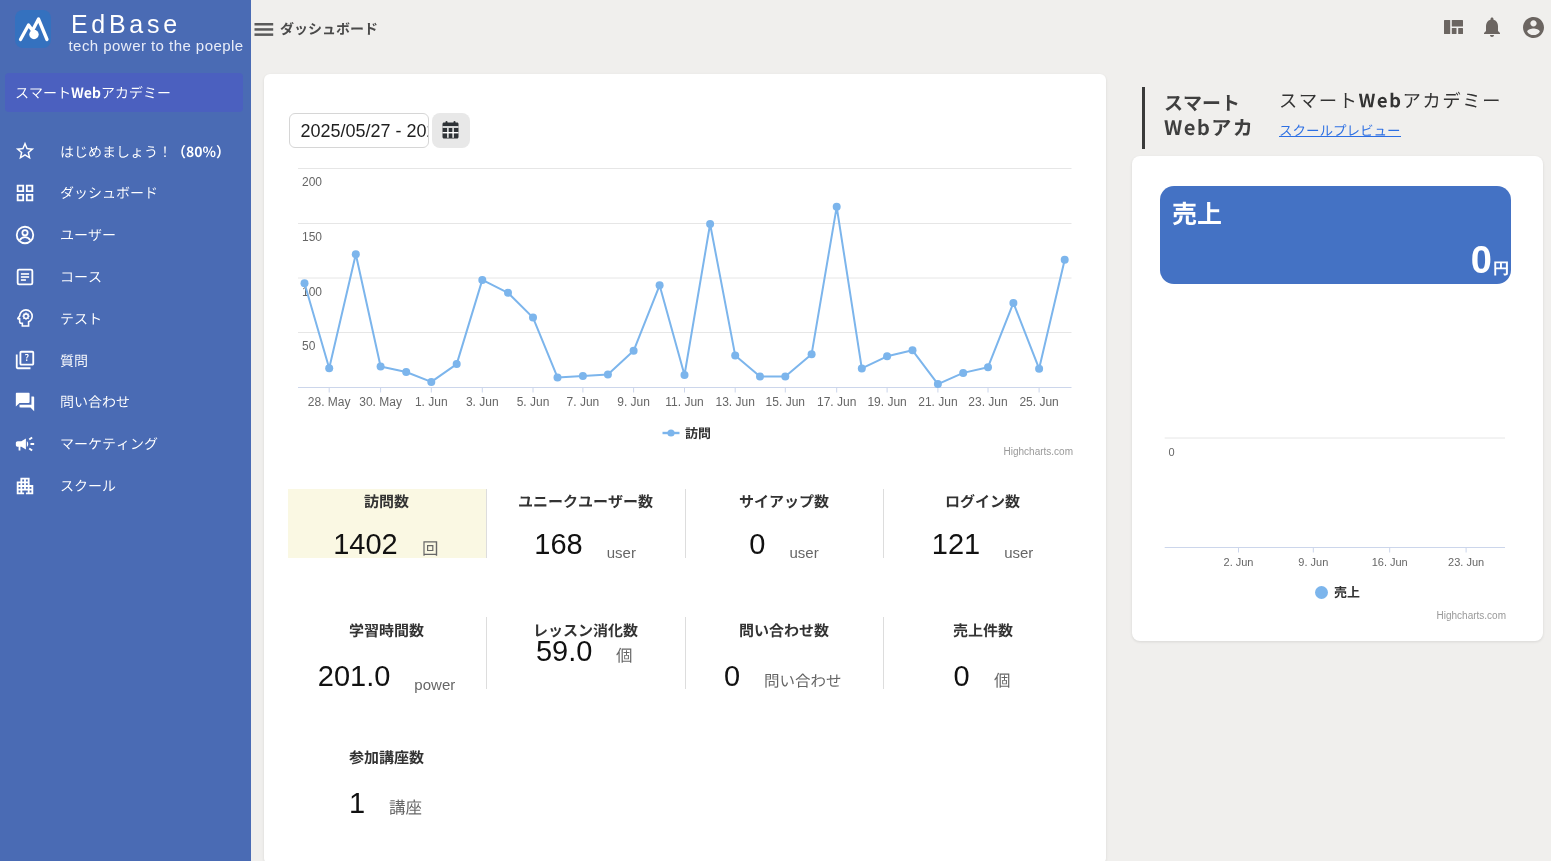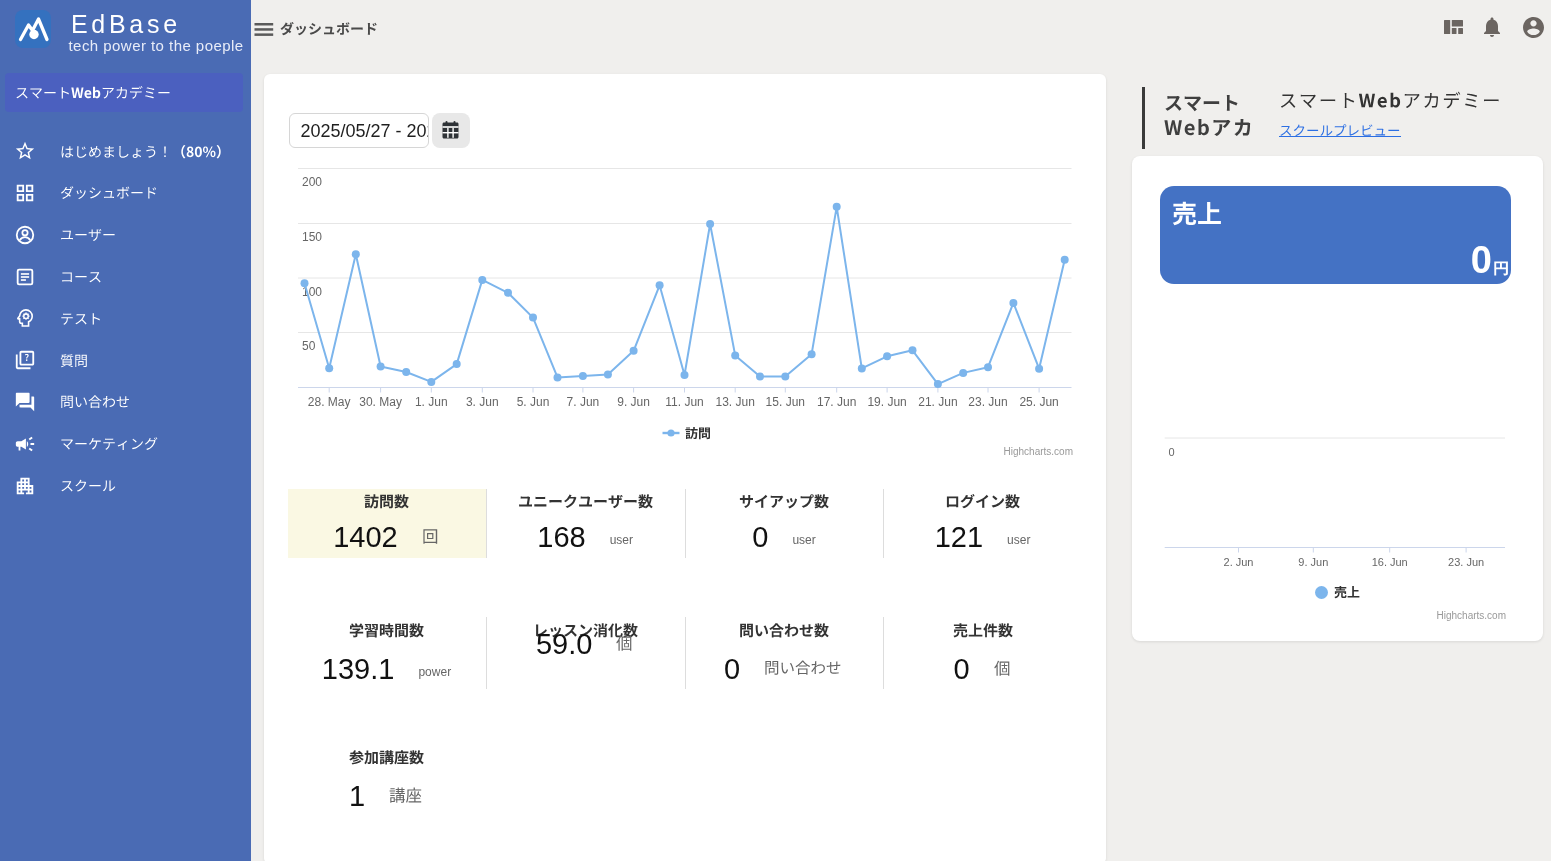--- a/index.html
+++ b/index.html
@@ -1,20 +1,20 @@
 <!DOCTYPE html>
 <html><head><meta charset="utf-8"><style>
 * { margin:0; padding:0; box-sizing:border-box; }
 html,body { width:1551px; height:861px; font-family:"Liberation Sans",sans-serif; background:#f0efed; position:relative; overflow:hidden; }
 .abs { position:absolute; }
 svg.jp { position:absolute; overflow:visible; }
 svg.jpi { overflow:visible; }
-.numrow { position:absolute; display:flex; align-items:flex-start; justify-content:center; gap:24px; }
+.numrow { position:absolute; display:flex; align-items:flex-end; justify-content:center; gap:24px; }
 .num { font-size:29px; color:#111; }
-.unit { font-size:12px; color:#666; margin-top:12px; }
+.unit { font-size:15px; color:#666; margin-top:12px; }
 .card { position:absolute; background:#fff; box-shadow:0 1px 3px rgba(0,0,0,.1); }
 </style></head>
 <body>
 <div class="abs" style="left:0;top:0;width:251px;height:861px;background:#4a6bb4"></div>
 
 <div class="abs" style="left:15px;top:10px;width:36px;height:38px;border-radius:8px;background:#3471bf"></div>
 <svg class="abs" style="left:15px;top:10px" width="36" height="38" viewBox="0 0 36 38">
 <path d="M5.5 29.5 L13.5 15 L17.5 20.5 L23.5 9 L32 29.5" fill="none" stroke="#fff" stroke-width="3.3" stroke-linejoin="round" stroke-linecap="round"></path>
 <circle cx="19" cy="24.5" r="4.7" fill="#fff"></circle>
 </svg>
@@ -244,21 +244,21 @@
   </svg>
 <div class="numrow" style="left:883.2px;top:521px;width:198.79999999999995px;height:40px">
     <span class="num">121</span>
     <span class="unit">user</span>
   </div>
 <div class="abs" style="left:485.5px;top:617px;width:1px;height:72px;background:#ddd"></div>
 <svg class="jp" style="left:349.0px;top:620.7px" width="77" height="21" viewBox="0 -15.0 77 21">
     <path d="M3.5 -7.6H10.4V-6.1H3.5ZM0.8 -4.2H14.2V-2.6H0.8ZM6.6 -5.2H8.4V-0.6Q8.4 0.1 8.2 0.5Q8.0 0.9 7.5 1.1Q7.0 1.3 6.2 1.3Q5.5 1.4 4.6 1.4Q4.5 1.0 4.3 0.5Q4.0 -0.0 3.8 -0.4Q4.3 -0.4 4.8 -0.4Q5.3 -0.3 5.7 -0.3Q6.1 -0.3 6.2 -0.4Q6.4 -0.4 6.5 -0.4Q6.6 -0.5 6.6 -0.6ZM9.8 -7.6H10.3L10.7 -7.7L11.8 -6.8Q11.3 -6.3 10.6 -5.7Q10.0 -5.2 9.3 -4.7Q8.5 -4.2 7.8 -3.8Q7.6 -4.1 7.3 -4.4Q7.1 -4.7 6.9 -4.9Q7.4 -5.2 8.0 -5.6Q8.6 -6.0 9.1 -6.5Q9.6 -6.9 9.8 -7.3ZM1.0 -10.4H14.1V-6.7H12.3V-8.8H2.7V-6.7H1.0ZM11.4 -12.6 13.3 -12.1Q12.8 -11.3 12.3 -10.6Q11.7 -9.9 11.3 -9.4L9.8 -9.9Q10.1 -10.3 10.4 -10.8Q10.7 -11.2 10.9 -11.7Q11.2 -12.2 11.4 -12.6ZM2.0 -11.9 3.5 -12.6Q3.9 -12.2 4.3 -11.6Q4.7 -11.1 4.9 -10.6L3.3 -9.9Q3.1 -10.3 2.8 -10.9Q2.4 -11.4 2.0 -11.9ZM5.8 -12.2 7.4 -12.8Q7.7 -12.3 8.1 -11.7Q8.4 -11.1 8.6 -10.7L6.9 -10.0Q6.7 -10.4 6.4 -11.1Q6.1 -11.7 5.8 -12.2Z M17.6 -5.0H27.7V1.4H25.8V-3.6H19.3V1.4H17.6ZM18.5 -2.8H26.3V-1.4H18.5ZM18.6 -0.5H26.3V0.8H18.6ZM21.5 -6.3 23.5 -6.1Q23.2 -5.5 22.9 -5.0Q22.6 -4.4 22.3 -4.1L20.8 -4.4Q21.0 -4.8 21.2 -5.4Q21.4 -5.9 21.5 -6.3ZM15.9 -12.1H20.8V-10.7H15.9ZM20.4 -12.1H22.0V-7.1Q22.0 -6.6 21.9 -6.3Q21.7 -6.0 21.4 -5.8Q21.0 -5.7 20.5 -5.7Q20.0 -5.6 19.3 -5.6Q19.3 -5.9 19.1 -6.3Q19.0 -6.6 18.9 -6.9Q19.3 -6.9 19.6 -6.9Q20.0 -6.9 20.1 -6.9Q20.3 -6.9 20.3 -6.9Q20.4 -7.0 20.4 -7.1ZM22.8 -12.1H28.0V-10.7H22.8ZM27.1 -12.1H28.8V-7.1Q28.8 -6.6 28.7 -6.3Q28.5 -6.0 28.1 -5.8Q27.8 -5.7 27.2 -5.6Q26.7 -5.6 25.9 -5.6Q25.9 -5.9 25.7 -6.3Q25.6 -6.7 25.4 -7.0Q25.9 -6.9 26.3 -6.9Q26.7 -6.9 26.9 -6.9Q27.0 -6.9 27.1 -7.0Q27.1 -7.0 27.1 -7.2ZM22.3 -7.7Q23.2 -7.9 24.2 -8.3Q25.3 -8.6 26.5 -9.0L26.8 -7.7Q25.8 -7.4 24.8 -7.0Q23.8 -6.6 22.9 -6.3ZM23.0 -9.8 23.9 -10.9Q24.4 -10.6 25.0 -10.3Q25.6 -9.9 25.9 -9.6L25.0 -8.4Q24.7 -8.8 24.1 -9.1Q23.6 -9.5 23.0 -9.8ZM15.5 -7.4Q16.3 -7.6 17.3 -8.0Q18.4 -8.3 19.4 -8.7L19.7 -7.4Q18.8 -7.0 17.9 -6.6Q17.0 -6.2 16.2 -5.9ZM16.3 -9.8 17.2 -10.8Q17.7 -10.6 18.2 -10.2Q18.8 -9.9 19.1 -9.6L18.2 -8.4Q17.9 -8.7 17.4 -9.1Q16.8 -9.5 16.3 -9.8Z M36.4 -11.1H44.1V-9.6H36.4ZM35.9 -8.3H44.5V-6.7H35.9ZM36.0 -5.4H44.4V-3.8H36.0ZM39.3 -12.8H41.1V-7.2H39.3ZM41.2 -6.8H43.0V-0.6Q43.0 0.1 42.8 0.5Q42.7 0.8 42.2 1.0Q41.8 1.2 41.2 1.3Q40.5 1.3 39.7 1.3Q39.6 1.0 39.5 0.5Q39.3 -0.0 39.1 -0.4Q39.7 -0.3 40.2 -0.3Q40.7 -0.3 40.9 -0.3Q41.1 -0.3 41.2 -0.4Q41.2 -0.4 41.2 -0.6ZM36.5 -2.8 38.0 -3.7Q38.3 -3.3 38.7 -2.9Q39.1 -2.4 39.4 -2.0Q39.7 -1.6 39.8 -1.2L38.3 -0.3Q38.1 -0.6 37.9 -1.1Q37.6 -1.5 37.2 -2.0Q36.9 -2.4 36.5 -2.8ZM31.8 -11.8H35.7V-1.6H31.8V-3.2H34.0V-10.2H31.8ZM31.9 -7.6H34.8V-6.0H31.9ZM30.9 -11.8H32.6V-0.2H30.9Z M50.4 -3.6H54.5V-2.3H50.4ZM50.3 -5.8H55.4V-0.1H50.3V-1.4H53.7V-4.5H50.3ZM49.6 -5.8H51.2V0.7H49.6ZM47.1 -10.1H50.8V-8.9H47.1ZM54.0 -10.1H57.8V-8.9H54.0ZM57.1 -12.2H58.9V-0.8Q58.9 -0.1 58.7 0.4Q58.6 0.8 58.1 1.0Q57.7 1.2 57.0 1.3Q56.3 1.3 55.4 1.3Q55.3 1.1 55.2 0.7Q55.1 0.4 55.0 0.1Q54.9 -0.3 54.8 -0.5Q55.2 -0.5 55.6 -0.5Q56.0 -0.5 56.3 -0.5Q56.6 -0.5 56.7 -0.5Q56.9 -0.5 57.0 -0.5Q57.1 -0.6 57.1 -0.8ZM47.2 -12.2H52.0V-6.7H47.2V-8.0H50.3V-10.9H47.2ZM58.1 -12.2V-10.9H54.7V-8.0H58.1V-6.7H53.0V-12.2ZM46.2 -12.2H48.0V1.3H46.2Z M60.4 -4.9H68.0V-3.5H60.4ZM60.6 -10.2H68.0V-8.8H60.6ZM63.1 -6.0 64.8 -5.6Q64.4 -4.9 64.0 -4.0Q63.6 -3.2 63.2 -2.4Q62.7 -1.7 62.4 -1.1L60.8 -1.5Q61.2 -2.1 61.6 -2.9Q62.0 -3.6 62.4 -4.5Q62.8 -5.3 63.1 -6.0ZM65.3 -3.9 66.9 -3.8Q66.7 -2.6 66.3 -1.7Q65.9 -0.9 65.2 -0.3Q64.5 0.3 63.6 0.7Q62.6 1.1 61.2 1.4Q61.2 1.0 60.9 0.6Q60.7 0.1 60.5 -0.1Q62.0 -0.3 63.0 -0.7Q63.9 -1.2 64.5 -1.9Q65.0 -2.7 65.3 -3.9ZM66.3 -12.6 67.9 -12.0Q67.5 -11.5 67.1 -11.0Q66.8 -10.5 66.5 -10.1L65.3 -10.7Q65.6 -11.0 65.9 -11.6Q66.2 -12.1 66.3 -12.6ZM63.5 -12.8H65.1V-5.8H63.5ZM61.0 -12.0 62.3 -12.5Q62.6 -12.1 62.8 -11.5Q63.1 -11.0 63.2 -10.6L61.8 -10.0Q61.7 -10.4 61.5 -11.0Q61.3 -11.5 61.0 -12.0ZM63.5 -9.5 64.7 -8.8Q64.3 -8.2 63.7 -7.6Q63.2 -7.0 62.5 -6.5Q61.9 -6.0 61.2 -5.6Q61.1 -5.9 60.8 -6.3Q60.6 -6.7 60.3 -6.9Q60.9 -7.2 61.5 -7.6Q62.1 -8.0 62.7 -8.5Q63.2 -9.0 63.5 -9.5ZM65.0 -9.1Q65.2 -9.0 65.6 -8.8Q65.9 -8.6 66.4 -8.3Q66.8 -8.1 67.1 -7.8Q67.5 -7.6 67.6 -7.5L66.7 -6.3Q66.5 -6.5 66.1 -6.8Q65.8 -7.0 65.4 -7.3Q65.1 -7.6 64.7 -7.9Q64.4 -8.2 64.1 -8.4ZM69.0 -10.0H74.5V-8.4H69.0ZM69.2 -12.8 71.0 -12.5Q70.8 -11.0 70.4 -9.5Q70.0 -8.1 69.5 -6.8Q69.0 -5.6 68.3 -4.7Q68.1 -4.9 67.9 -5.1Q67.6 -5.3 67.3 -5.6Q67.0 -5.8 66.8 -6.0Q67.5 -6.7 67.9 -7.8Q68.4 -8.9 68.7 -10.1Q69.0 -11.4 69.2 -12.8ZM71.9 -9.0 73.7 -8.8Q73.4 -6.3 72.7 -4.3Q72.1 -2.4 70.9 -1.0Q69.7 0.4 67.8 1.4Q67.7 1.2 67.5 0.9Q67.3 0.6 67.1 0.3Q66.9 -0.1 66.7 -0.2Q68.4 -1.0 69.5 -2.2Q70.6 -3.4 71.1 -5.1Q71.7 -6.8 71.9 -9.0ZM70.0 -8.7Q70.3 -6.8 70.9 -5.1Q71.5 -3.5 72.4 -2.2Q73.3 -1.0 74.7 -0.2Q74.5 -0.1 74.3 0.2Q74.0 0.5 73.8 0.8Q73.6 1.1 73.5 1.3Q72.0 0.4 71.0 -1.0Q70.0 -2.4 69.4 -4.3Q68.8 -6.2 68.4 -8.4ZM62.1 -1.5 63.1 -2.7Q64.0 -2.4 64.8 -2.0Q65.7 -1.5 66.5 -1.1Q67.2 -0.6 67.8 -0.2L66.5 1.1Q66.0 0.6 65.3 0.2Q64.6 -0.3 63.8 -0.7Q63.0 -1.2 62.1 -1.5Z" fill="#333"></path>
   </svg>
 <div class="numrow" style="left:287.5px;top:652.5px;width:198.0px;height:40px">
-    <span class="num">139.1</span>
+    <span class="num">201.0</span>
     <span class="unit">power</span>
   </div>
 <div class="abs" style="left:684.8px;top:617px;width:1px;height:72px;background:#ddd"></div>
 <svg class="jp" style="left:532.6px;top:620.7px" width="107" height="21" viewBox="0 -15.0 107 21">
     <path d="M2.9 -0.6Q3.1 -0.9 3.1 -1.1Q3.1 -1.3 3.1 -1.6Q3.1 -1.9 3.1 -2.4Q3.1 -3.0 3.1 -3.8Q3.1 -4.6 3.1 -5.4Q3.1 -6.3 3.1 -7.1Q3.1 -7.9 3.1 -8.6Q3.1 -9.3 3.1 -9.7Q3.1 -10.0 3.1 -10.3Q3.1 -10.6 3.0 -10.9Q3.0 -11.2 3.0 -11.4H5.3Q5.2 -11.0 5.2 -10.6Q5.2 -10.1 5.2 -9.7Q5.2 -9.3 5.2 -8.8Q5.2 -8.3 5.2 -7.6Q5.2 -7.0 5.2 -6.3Q5.2 -5.6 5.2 -4.9Q5.2 -4.3 5.2 -3.7Q5.2 -3.1 5.2 -2.6Q5.2 -2.2 5.2 -1.9Q6.1 -2.2 7.1 -2.6Q8.2 -3.1 9.2 -3.8Q10.3 -4.4 11.2 -5.2Q12.2 -6.0 12.9 -6.9L13.9 -5.2Q12.4 -3.3 10.1 -2.0Q7.9 -0.6 5.2 0.2Q5.1 0.3 4.8 0.4Q4.6 0.5 4.3 0.6Z M22.6 -8.9Q22.7 -8.7 22.9 -8.2Q23.0 -7.8 23.2 -7.3Q23.4 -6.8 23.6 -6.3Q23.7 -5.9 23.8 -5.6L22.0 -5.0Q21.9 -5.3 21.8 -5.7Q21.6 -6.1 21.5 -6.6Q21.3 -7.1 21.1 -7.6Q20.9 -8.0 20.8 -8.3ZM28.1 -7.8Q28.0 -7.5 27.9 -7.2Q27.8 -6.9 27.8 -6.7Q27.5 -5.6 27.0 -4.4Q26.5 -3.3 25.7 -2.3Q24.7 -1.0 23.3 -0.0Q22.0 0.9 20.7 1.4L19.1 -0.2Q19.9 -0.4 20.9 -0.9Q21.8 -1.3 22.6 -1.9Q23.5 -2.6 24.1 -3.4Q24.6 -4.0 25.0 -4.8Q25.4 -5.7 25.7 -6.6Q25.9 -7.6 26.0 -8.5ZM19.1 -8.1Q19.2 -7.8 19.4 -7.4Q19.6 -6.9 19.8 -6.4Q20.0 -5.9 20.2 -5.5Q20.4 -5.0 20.5 -4.7L18.7 -4.0Q18.6 -4.3 18.4 -4.8Q18.2 -5.3 18.0 -5.8Q17.8 -6.3 17.6 -6.8Q17.4 -7.2 17.3 -7.5Z M42.5 -10.2Q42.4 -10.0 42.2 -9.8Q42.1 -9.5 42.0 -9.2Q41.7 -8.5 41.2 -7.7Q40.8 -6.8 40.2 -5.9Q39.6 -5.0 39.0 -4.3Q38.1 -3.3 37.1 -2.4Q36.1 -1.5 35.0 -0.7Q33.9 0.1 32.7 0.6L31.1 -1.0Q32.3 -1.5 33.5 -2.2Q34.6 -2.9 35.6 -3.7Q36.6 -4.5 37.3 -5.3Q37.8 -5.9 38.2 -6.5Q38.7 -7.2 39.0 -7.8Q39.4 -8.4 39.5 -9.0Q39.4 -9.0 39.0 -9.0Q38.6 -9.0 38.1 -9.0Q37.6 -9.0 37.0 -9.0Q36.4 -9.0 35.9 -9.0Q35.4 -9.0 35.0 -9.0Q34.6 -9.0 34.4 -9.0Q34.1 -9.0 33.8 -8.9Q33.4 -8.9 33.1 -8.9Q32.8 -8.9 32.7 -8.9V-11.0Q32.9 -11.0 33.2 -11.0Q33.5 -10.9 33.9 -10.9Q34.2 -10.9 34.4 -10.9Q34.6 -10.9 35.1 -10.9Q35.5 -10.9 36.0 -10.9Q36.5 -10.9 37.1 -10.9Q37.7 -10.9 38.2 -10.9Q38.8 -10.9 39.2 -10.9Q39.6 -10.9 39.7 -10.9Q40.2 -10.9 40.6 -10.9Q41.1 -11.0 41.3 -11.1ZM39.2 -5.5Q39.7 -5.0 40.4 -4.4Q41.1 -3.8 41.7 -3.1Q42.3 -2.5 42.9 -1.9Q43.4 -1.3 43.8 -0.8L42.1 0.7Q41.6 -0.1 40.8 -0.9Q40.1 -1.8 39.3 -2.6Q38.6 -3.4 37.7 -4.1Z M48.6 -11.4Q49.0 -11.1 49.5 -10.7Q50.1 -10.3 50.6 -9.9Q51.2 -9.4 51.7 -9.0Q52.2 -8.6 52.5 -8.2L51.0 -6.7Q50.7 -7.0 50.2 -7.4Q49.7 -7.9 49.2 -8.3Q48.7 -8.8 48.1 -9.2Q47.6 -9.6 47.2 -9.9ZM46.7 -1.4Q47.9 -1.6 48.9 -1.9Q50.0 -2.2 50.9 -2.6Q51.8 -2.9 52.5 -3.4Q53.8 -4.1 54.8 -5.1Q55.9 -6.1 56.7 -7.1Q57.5 -8.2 58.0 -9.2L59.1 -7.1Q58.5 -6.1 57.7 -5.1Q56.9 -4.1 55.8 -3.2Q54.8 -2.3 53.6 -1.5Q52.8 -1.1 51.9 -0.7Q51.0 -0.3 50.0 0.1Q49.1 0.4 48.0 0.6Z M66.8 -5.8H72.8V-4.3H66.8ZM66.8 -3.1H72.8V-1.6H66.8ZM72.6 -12.4 74.4 -11.8Q74.0 -11.0 73.6 -10.2Q73.2 -9.5 72.9 -8.9L71.3 -9.5Q71.5 -9.9 71.8 -10.4Q72.0 -10.9 72.2 -11.4Q72.5 -11.9 72.6 -12.4ZM65.2 -11.6 66.7 -12.3Q67.0 -11.9 67.3 -11.4Q67.6 -10.9 67.8 -10.5Q68.0 -10.0 68.1 -9.6L66.5 -8.8Q66.4 -9.2 66.2 -9.7Q66.0 -10.2 65.7 -10.7Q65.4 -11.2 65.2 -11.6ZM65.6 -8.6H72.8V-6.9H67.4V1.3H65.6ZM71.9 -8.6H73.7V-0.6Q73.7 0.0 73.6 0.4Q73.4 0.8 73.0 1.0Q72.6 1.2 71.9 1.3Q71.3 1.3 70.5 1.3Q70.4 0.9 70.3 0.5Q70.1 -0.0 69.9 -0.4Q70.4 -0.4 71.0 -0.4Q71.5 -0.3 71.6 -0.4Q71.9 -0.4 71.9 -0.6ZM68.8 -12.8H70.6V-7.4H68.8ZM61.1 -11.4 62.2 -12.6Q62.6 -12.4 63.1 -12.1Q63.7 -11.8 64.1 -11.5Q64.6 -11.2 64.9 -10.9L63.7 -9.5Q63.5 -9.8 63.0 -10.1Q62.6 -10.5 62.1 -10.8Q61.6 -11.1 61.1 -11.4ZM60.4 -7.4 61.4 -8.6Q61.9 -8.4 62.4 -8.1Q63.0 -7.8 63.4 -7.5Q63.9 -7.2 64.2 -6.9L63.1 -5.5Q62.8 -5.8 62.4 -6.1Q61.9 -6.5 61.4 -6.8Q60.9 -7.1 60.4 -7.4ZM60.8 0.1Q61.2 -0.5 61.7 -1.2Q62.1 -2.0 62.6 -2.9Q63.0 -3.8 63.4 -4.7L64.8 -3.6Q64.4 -2.8 64.0 -2.0Q63.6 -1.1 63.2 -0.3Q62.8 0.5 62.4 1.3Z M82.2 -12.4H84.0V-1.5Q84.0 -1.1 84.0 -0.9Q84.1 -0.7 84.3 -0.6Q84.5 -0.5 84.8 -0.5Q85.0 -0.5 85.3 -0.5Q85.6 -0.5 85.9 -0.5Q86.3 -0.5 86.6 -0.5Q86.9 -0.5 87.0 -0.5Q87.4 -0.5 87.6 -0.7Q87.8 -0.9 87.8 -1.5Q87.9 -2.1 88.0 -3.1Q88.3 -2.9 88.8 -2.7Q89.3 -2.5 89.7 -2.4Q89.6 -1.1 89.3 -0.3Q89.1 0.5 88.6 0.8Q88.1 1.2 87.2 1.2Q87.1 1.2 86.8 1.2Q86.5 1.2 86.2 1.2Q85.9 1.2 85.6 1.2Q85.2 1.2 85.0 1.2Q84.7 1.2 84.6 1.2Q83.7 1.2 83.1 0.9Q82.6 0.7 82.4 0.1Q82.2 -0.5 82.2 -1.6ZM87.8 -9.8 89.1 -8.3Q88.3 -7.7 87.3 -7.1Q86.3 -6.5 85.3 -6.0Q84.3 -5.5 83.3 -5.0Q83.2 -5.4 83.0 -5.8Q82.8 -6.2 82.6 -6.5Q83.5 -6.9 84.5 -7.5Q85.4 -8.1 86.3 -8.7Q87.1 -9.3 87.8 -9.8ZM79.3 -12.5 81.0 -12.0Q80.5 -10.6 79.7 -9.3Q78.9 -8.0 78.0 -6.8Q77.1 -5.6 76.2 -4.8Q76.1 -5.0 75.9 -5.4Q75.7 -5.7 75.5 -6.1Q75.3 -6.5 75.1 -6.7Q76.0 -7.4 76.7 -8.3Q77.5 -9.2 78.1 -10.3Q78.8 -11.4 79.3 -12.5ZM77.7 -8.3 79.5 -10.1 79.5 -10.1V1.3H77.7Z M90.4 -4.9H98.0V-3.5H90.4ZM90.6 -10.2H98.0V-8.8H90.6ZM93.1 -6.0 94.8 -5.6Q94.4 -4.9 94.0 -4.0Q93.6 -3.2 93.2 -2.4Q92.7 -1.7 92.4 -1.1L90.8 -1.5Q91.2 -2.1 91.6 -2.9Q92.0 -3.6 92.4 -4.5Q92.8 -5.3 93.1 -6.0ZM95.3 -3.9 96.9 -3.8Q96.7 -2.6 96.3 -1.7Q95.9 -0.9 95.2 -0.3Q94.5 0.3 93.6 0.7Q92.6 1.1 91.2 1.4Q91.2 1.0 90.9 0.6Q90.7 0.1 90.5 -0.1Q92.0 -0.3 93.0 -0.7Q93.9 -1.2 94.5 -1.9Q95.0 -2.7 95.3 -3.9ZM96.3 -12.6 97.9 -12.0Q97.5 -11.5 97.1 -11.0Q96.8 -10.5 96.5 -10.1L95.3 -10.7Q95.6 -11.0 95.9 -11.6Q96.2 -12.1 96.3 -12.6ZM93.5 -12.8H95.1V-5.8H93.5ZM91.0 -12.0 92.3 -12.5Q92.6 -12.1 92.8 -11.5Q93.1 -11.0 93.2 -10.6L91.8 -10.0Q91.7 -10.4 91.5 -11.0Q91.3 -11.5 91.0 -12.0ZM93.5 -9.5 94.7 -8.8Q94.3 -8.2 93.7 -7.6Q93.2 -7.0 92.5 -6.5Q91.9 -6.0 91.2 -5.6Q91.1 -5.9 90.8 -6.3Q90.6 -6.7 90.3 -6.9Q90.9 -7.2 91.5 -7.6Q92.1 -8.0 92.7 -8.5Q93.2 -9.0 93.5 -9.5ZM95.0 -9.1Q95.2 -9.0 95.6 -8.8Q95.9 -8.6 96.4 -8.3Q96.8 -8.1 97.1 -7.8Q97.5 -7.6 97.6 -7.5L96.7 -6.3Q96.5 -6.5 96.1 -6.8Q95.8 -7.0 95.4 -7.3Q95.1 -7.6 94.7 -7.9Q94.4 -8.2 94.1 -8.4ZM99.0 -10.0H104.5V-8.4H99.0ZM99.2 -12.8 101.0 -12.5Q100.8 -11.0 100.4 -9.5Q100.0 -8.1 99.5 -6.8Q99.0 -5.6 98.3 -4.7Q98.1 -4.9 97.9 -5.1Q97.6 -5.3 97.3 -5.6Q97.0 -5.8 96.8 -6.0Q97.5 -6.7 97.9 -7.8Q98.4 -8.9 98.7 -10.1Q99.0 -11.4 99.2 -12.8ZM101.9 -9.0 103.7 -8.8Q103.4 -6.3 102.7 -4.3Q102.1 -2.4 100.9 -1.0Q99.7 0.4 97.8 1.4Q97.7 1.2 97.5 0.9Q97.3 0.6 97.1 0.3Q96.9 -0.1 96.7 -0.2Q98.4 -1.0 99.5 -2.2Q100.6 -3.4 101.1 -5.1Q101.7 -6.8 101.9 -9.0ZM100.0 -8.7Q100.3 -6.8 100.9 -5.1Q101.5 -3.5 102.4 -2.2Q103.3 -1.0 104.7 -0.2Q104.5 -0.1 104.3 0.2Q104.0 0.5 103.8 0.8Q103.6 1.1 103.5 1.3Q102.0 0.4 101.0 -1.0Q100.0 -2.4 99.4 -4.3Q98.8 -6.2 98.4 -8.4ZM92.1 -1.5 93.1 -2.7Q94.0 -2.4 94.8 -2.0Q95.7 -1.5 96.5 -1.1Q97.2 -0.6 97.8 -0.2L96.5 1.1Q96.0 0.6 95.3 0.2Q94.6 -0.3 93.8 -0.7Q93.0 -1.2 92.1 -1.5Z" fill="#333"></path>
   </svg>
 <div class="numrow" style="left:485.5px;top:628px;width:199.29999999999995px;height:40px">
     <span class="num">59.0</span>
     <svg class="jpi" width="18" height="23" viewBox="0 -16.5 18 23" style="margin-top:5px">
       <path d="M5.6 -12.9H15.3V1.2H14.1V-11.8H6.8V1.3H5.6ZM7.5 -9.4H13.5V-8.4H7.5ZM6.3 -0.8H14.8V0.3H6.3ZM10.0 -11.2H11.0V-6.0H10.0ZM9.1 -5.7V-3.1H11.9V-5.7ZM8.2 -6.6H12.9V-2.2H8.2ZM3.9 -13.8 5.1 -13.4Q4.6 -12.0 3.9 -10.7Q3.3 -9.3 2.5 -8.1Q1.8 -6.9 0.9 -5.9Q0.9 -6.0 0.8 -6.3Q0.7 -6.5 0.5 -6.8Q0.4 -7.0 0.3 -7.2Q1.0 -8.0 1.7 -9.1Q2.4 -10.1 2.9 -11.3Q3.5 -12.5 3.9 -13.8ZM2.5 -9.7 3.7 -10.9 3.7 -10.9V1.3H2.5Z" fill="#666"></path>

